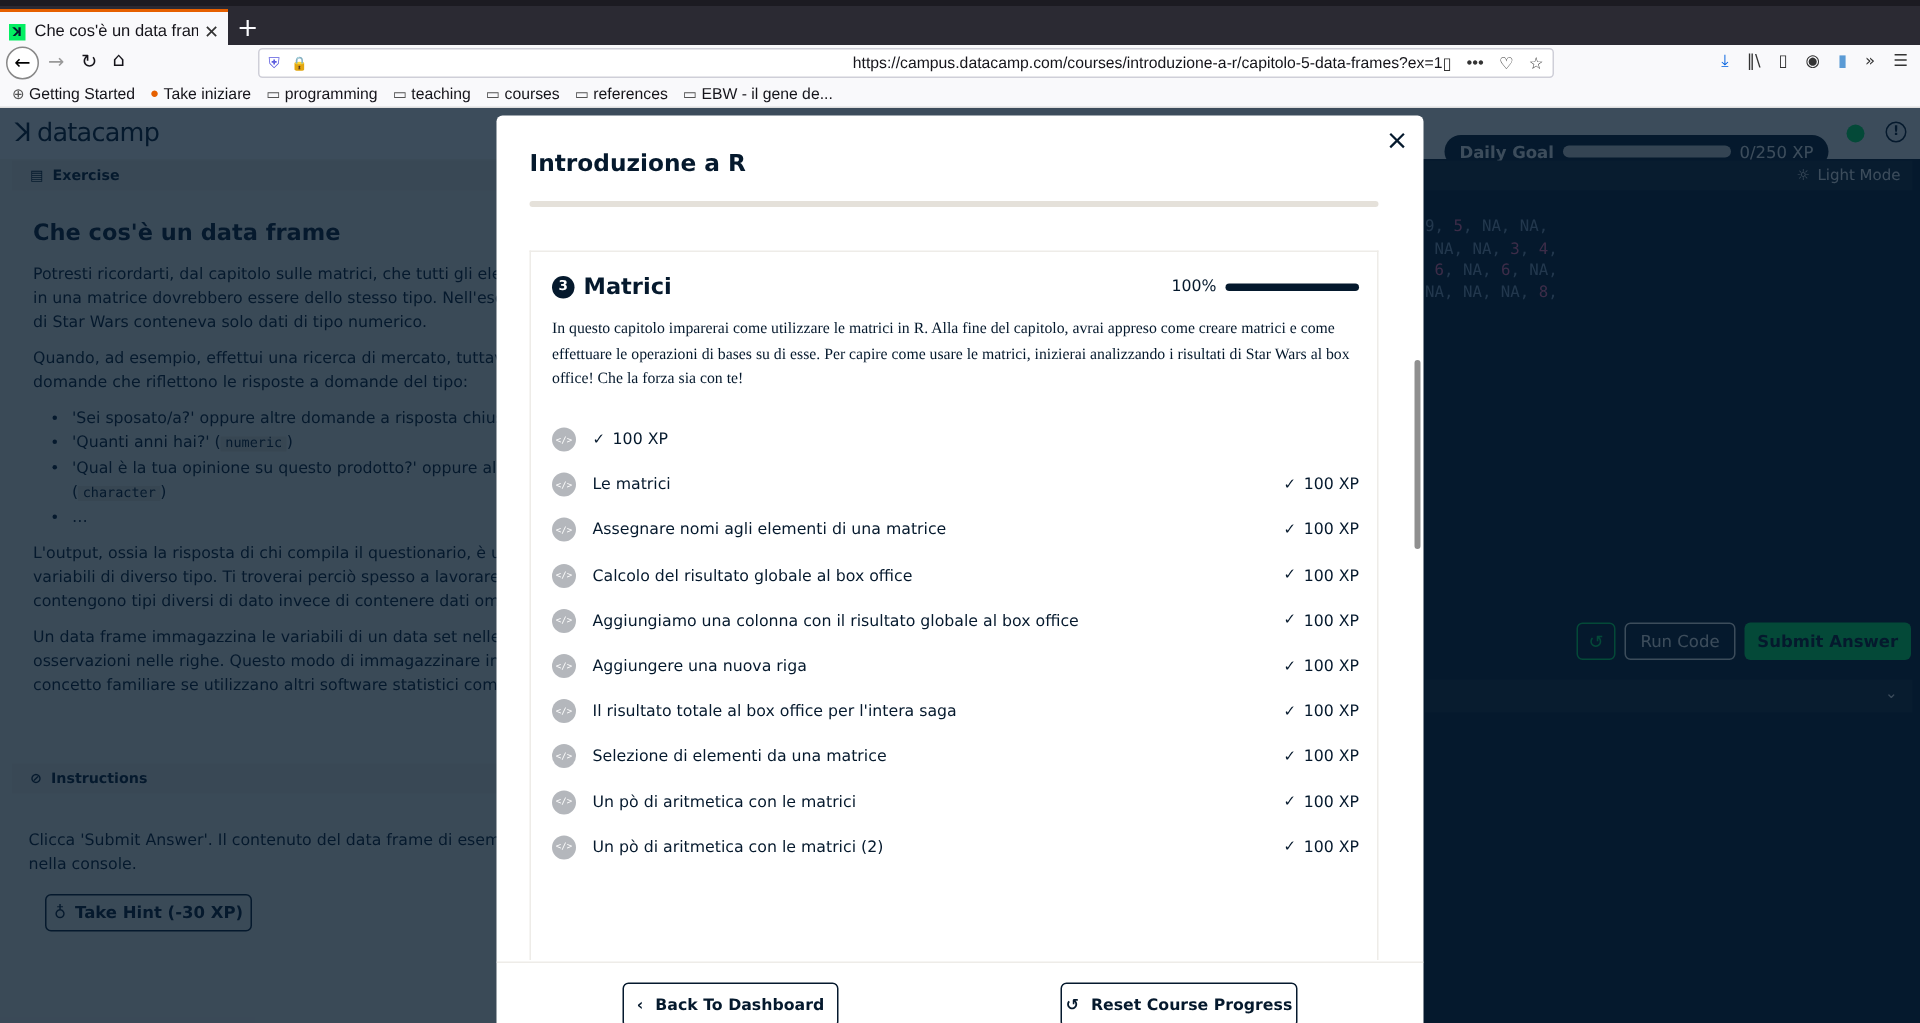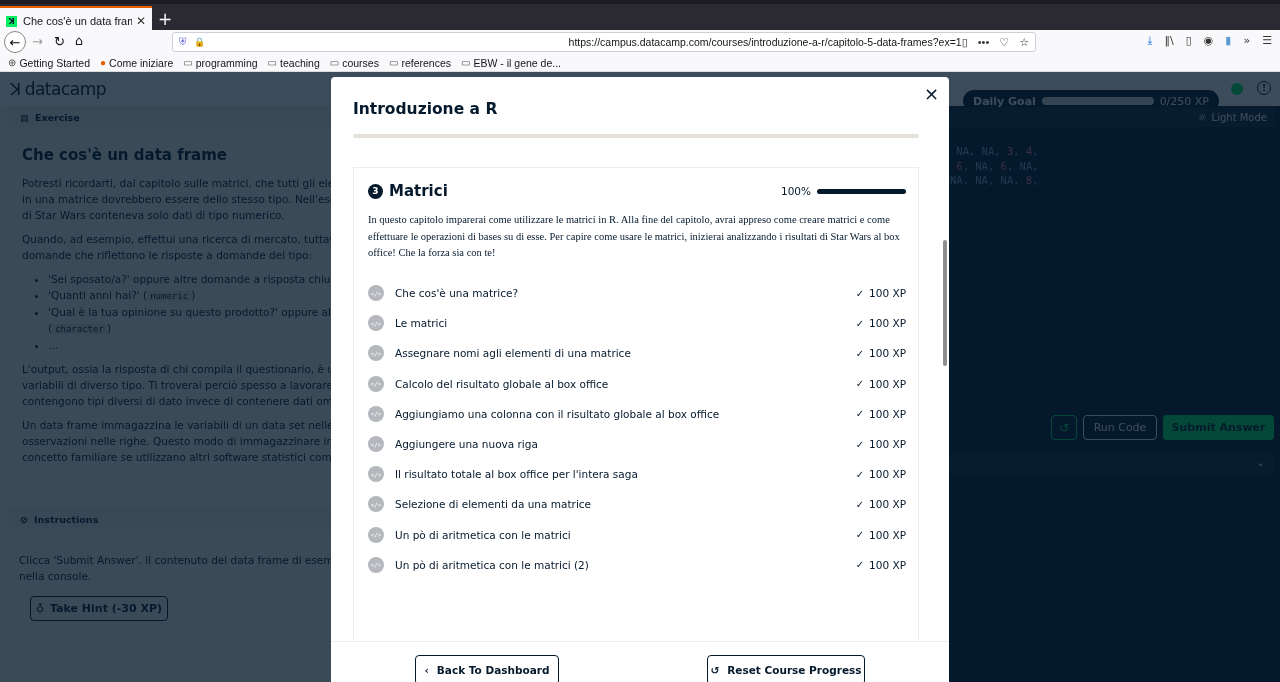--- a/index.html
+++ b/index.html
@@ -131,21 +131,21 @@
   </div>
 </div>
 
 <div class="bookmarks">
   <span class="bm">
       <span class="bi">⊕</span>
       <span>Getting Started</span>
     </span>
   <span class="bm">
       <span class="bi" style="color:#e66000">●</span>
-      <span>Come iniziare</span>
+      <span>Take iniziare</span>
     </span>
   <span class="bm">
       <span class="bi">▭</span>
       <span>programming</span>
     </span>
   <span class="bm">
       <span class="bi">▭</span>
       <span>teaching</span>
     </span>
   <span class="bm">
@@ -205,21 +205,21 @@
   </div>
   <div class="hint-btn">
     <span>♁</span>
     <span>Take Hint (-30 XP)</span>
   </div>
 
   <div class="editor-top">
     <span>☼</span>
     <span>Light Mode</span>
   </div>
-  <div class="code"><div><span> NA, NA, </span><span class="n">3</span><span>, </span><span class="n">4</span><span>,</span></div><div><span> </span><span class="n">6</span><span>, NA, </span><span class="n">6</span><span>, NA,</span></div><div><span>NA, NA, NA, </span><span class="n">8</span><span>,</span></div></div>
+  <div class="code"><div><span>9, </span><span class="n">5</span><span>, NA, NA,</span></div><div><span> NA, NA, </span><span class="n">3</span><span>, </span><span class="n">4</span><span>,</span></div><div><span> </span><span class="n">6</span><span>, NA, </span><span class="n">6</span><span>, NA,</span></div><div><span>NA, NA, NA, </span><span class="n">8</span><span>,</span></div></div>
   <div class="editor-btns">
     <div class="reset-code">
         <span>↺</span>
       </div>
     <div class="run-code">Run Code</div>
     <div class="submit">Submit Answer</div>
   </div>
   <div class="console-bar">
     <span class="console-chev">⌄</span>
   </div>
@@ -238,21 +238,20 @@
       <span class="ch-num">3</span>
       <span class="ch-title">Matrici</span>
     </div>
     <span class="ch-pct">100%</span>
     <span class="ch-bar"></span>
     <div class="ch-desc">In questo capitolo imparerai come utilizzare le matrici in R. Alla fine del capitolo, avrai appreso come creare matrici e come effettuare le operazioni di bases su di esse. Per capire come usare le matrici, inizierai analizzando i risultati di Star Wars al box office! Che la forza sia con te!</div>
 
     <div class="ex-list">
       <div class="ex-item">
           <span class="ex-ico">&lt;/&gt;</span>
-          <span class="ex-name">Che cos'è una matrice?</span>
           <span class="ex-xp">
             <span class="ex-check">✓</span>
             <span>100 XP</span>
           </span>
         </div>
       <div class="ex-item">
           <span class="ex-ico">&lt;/&gt;</span>
           <span class="ex-name">Le matrici</span>
           <span class="ex-xp">
             <span class="ex-check">✓</span>

